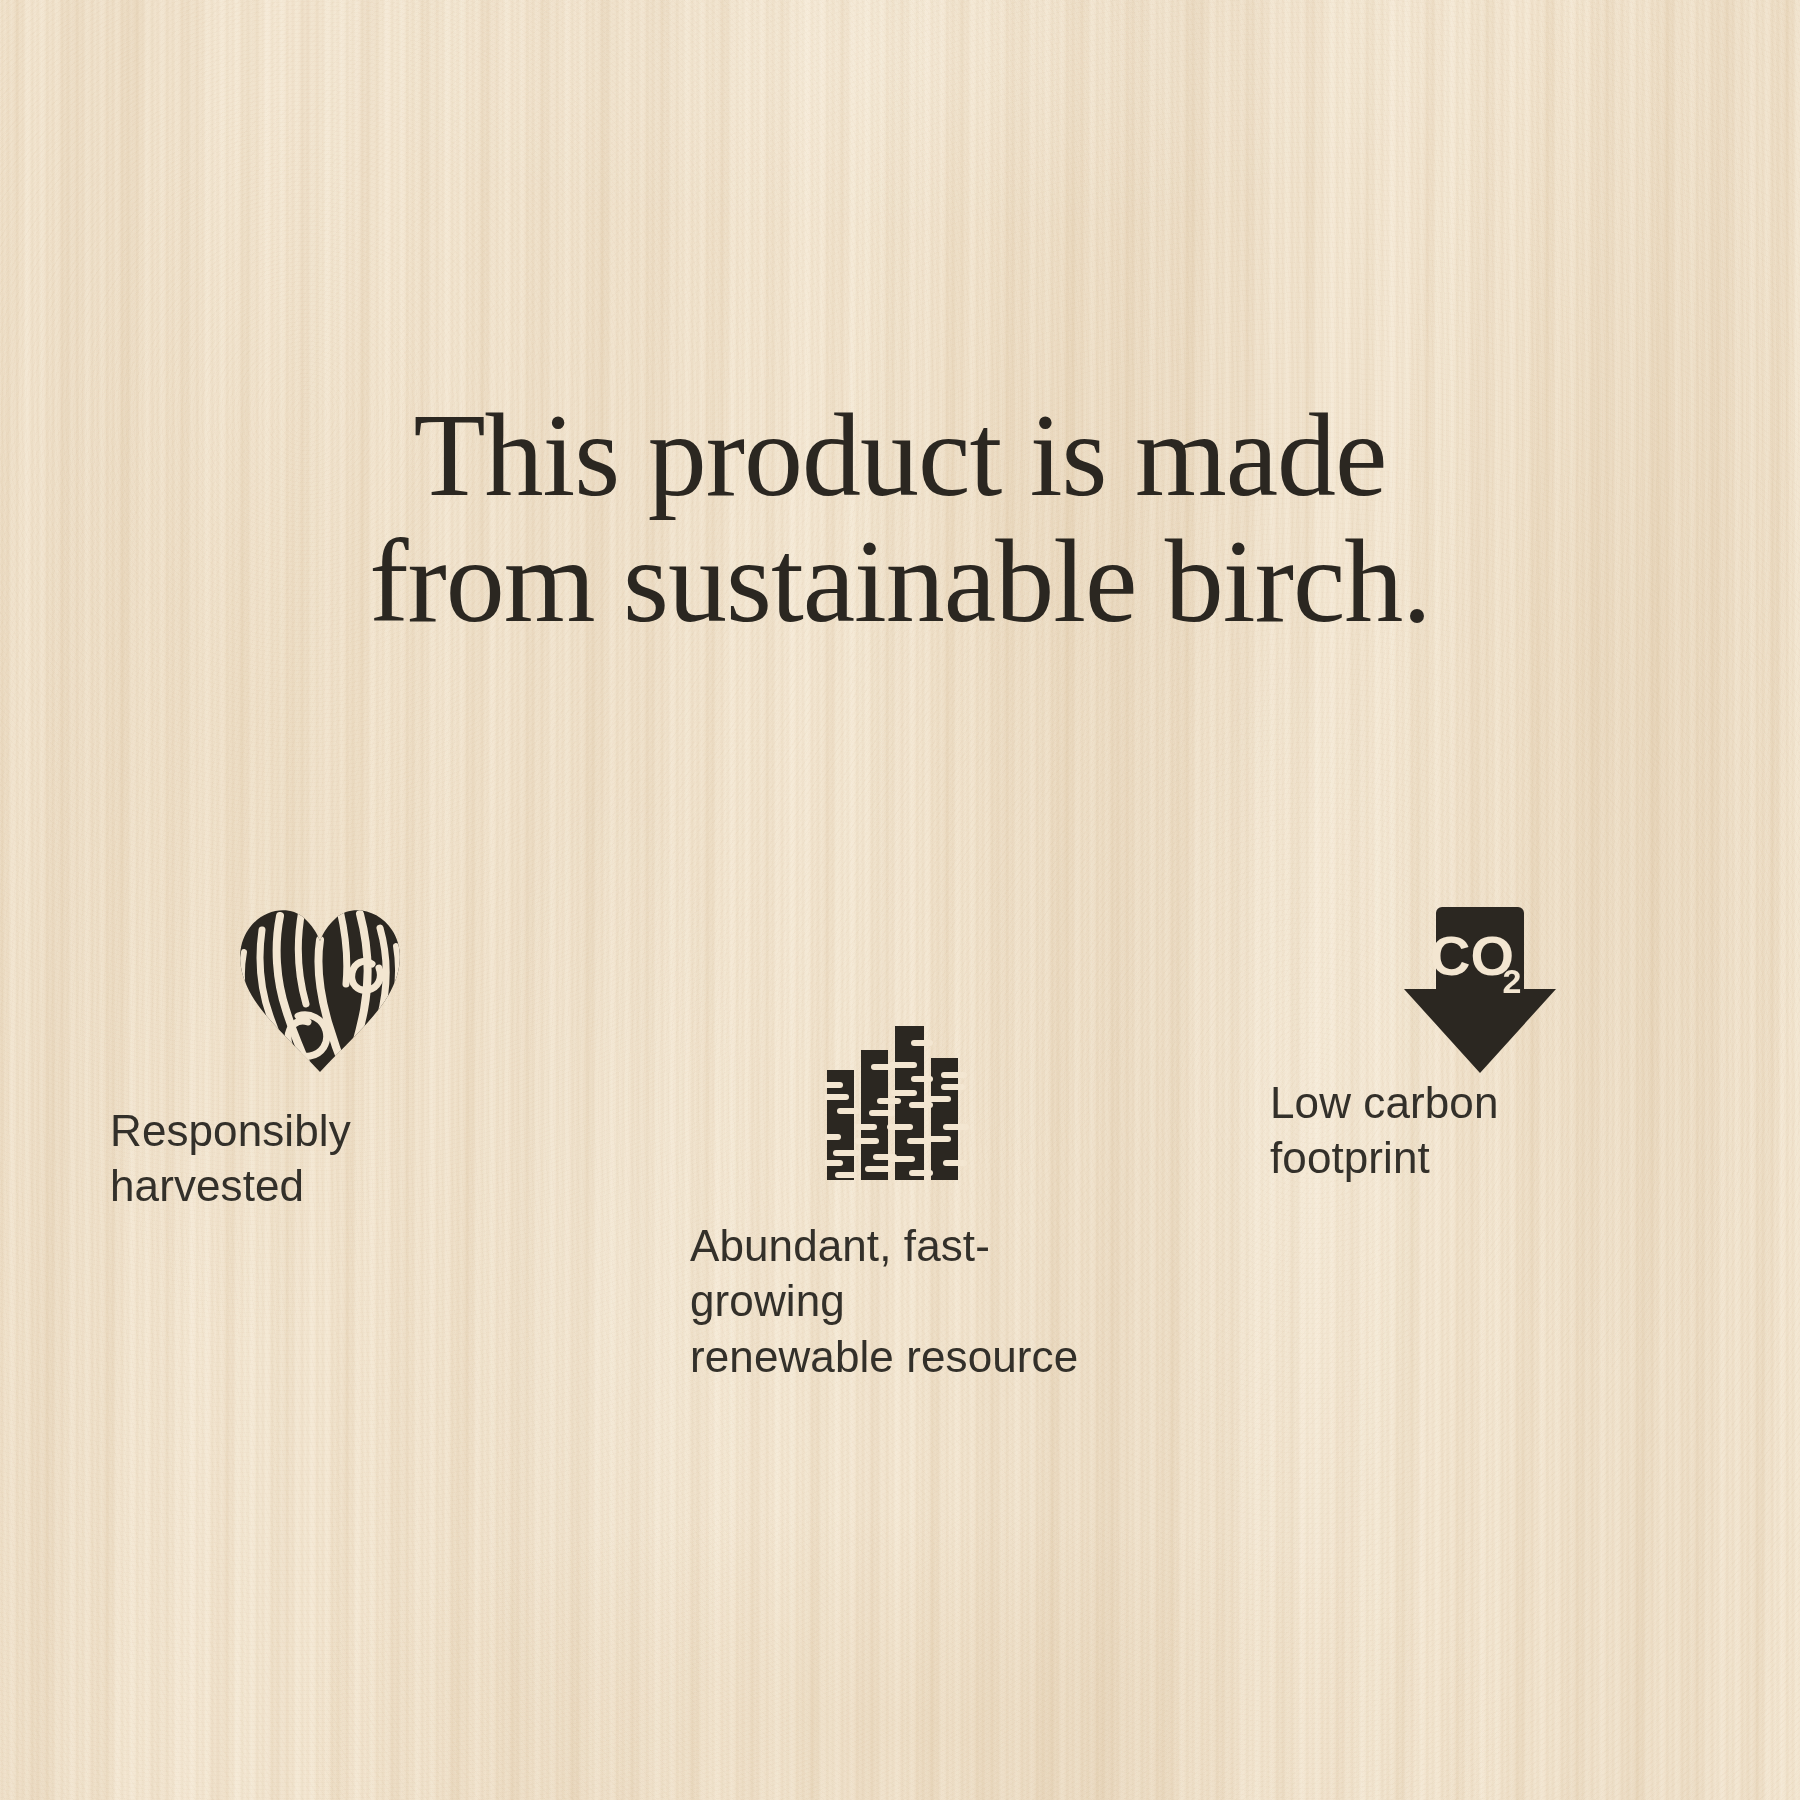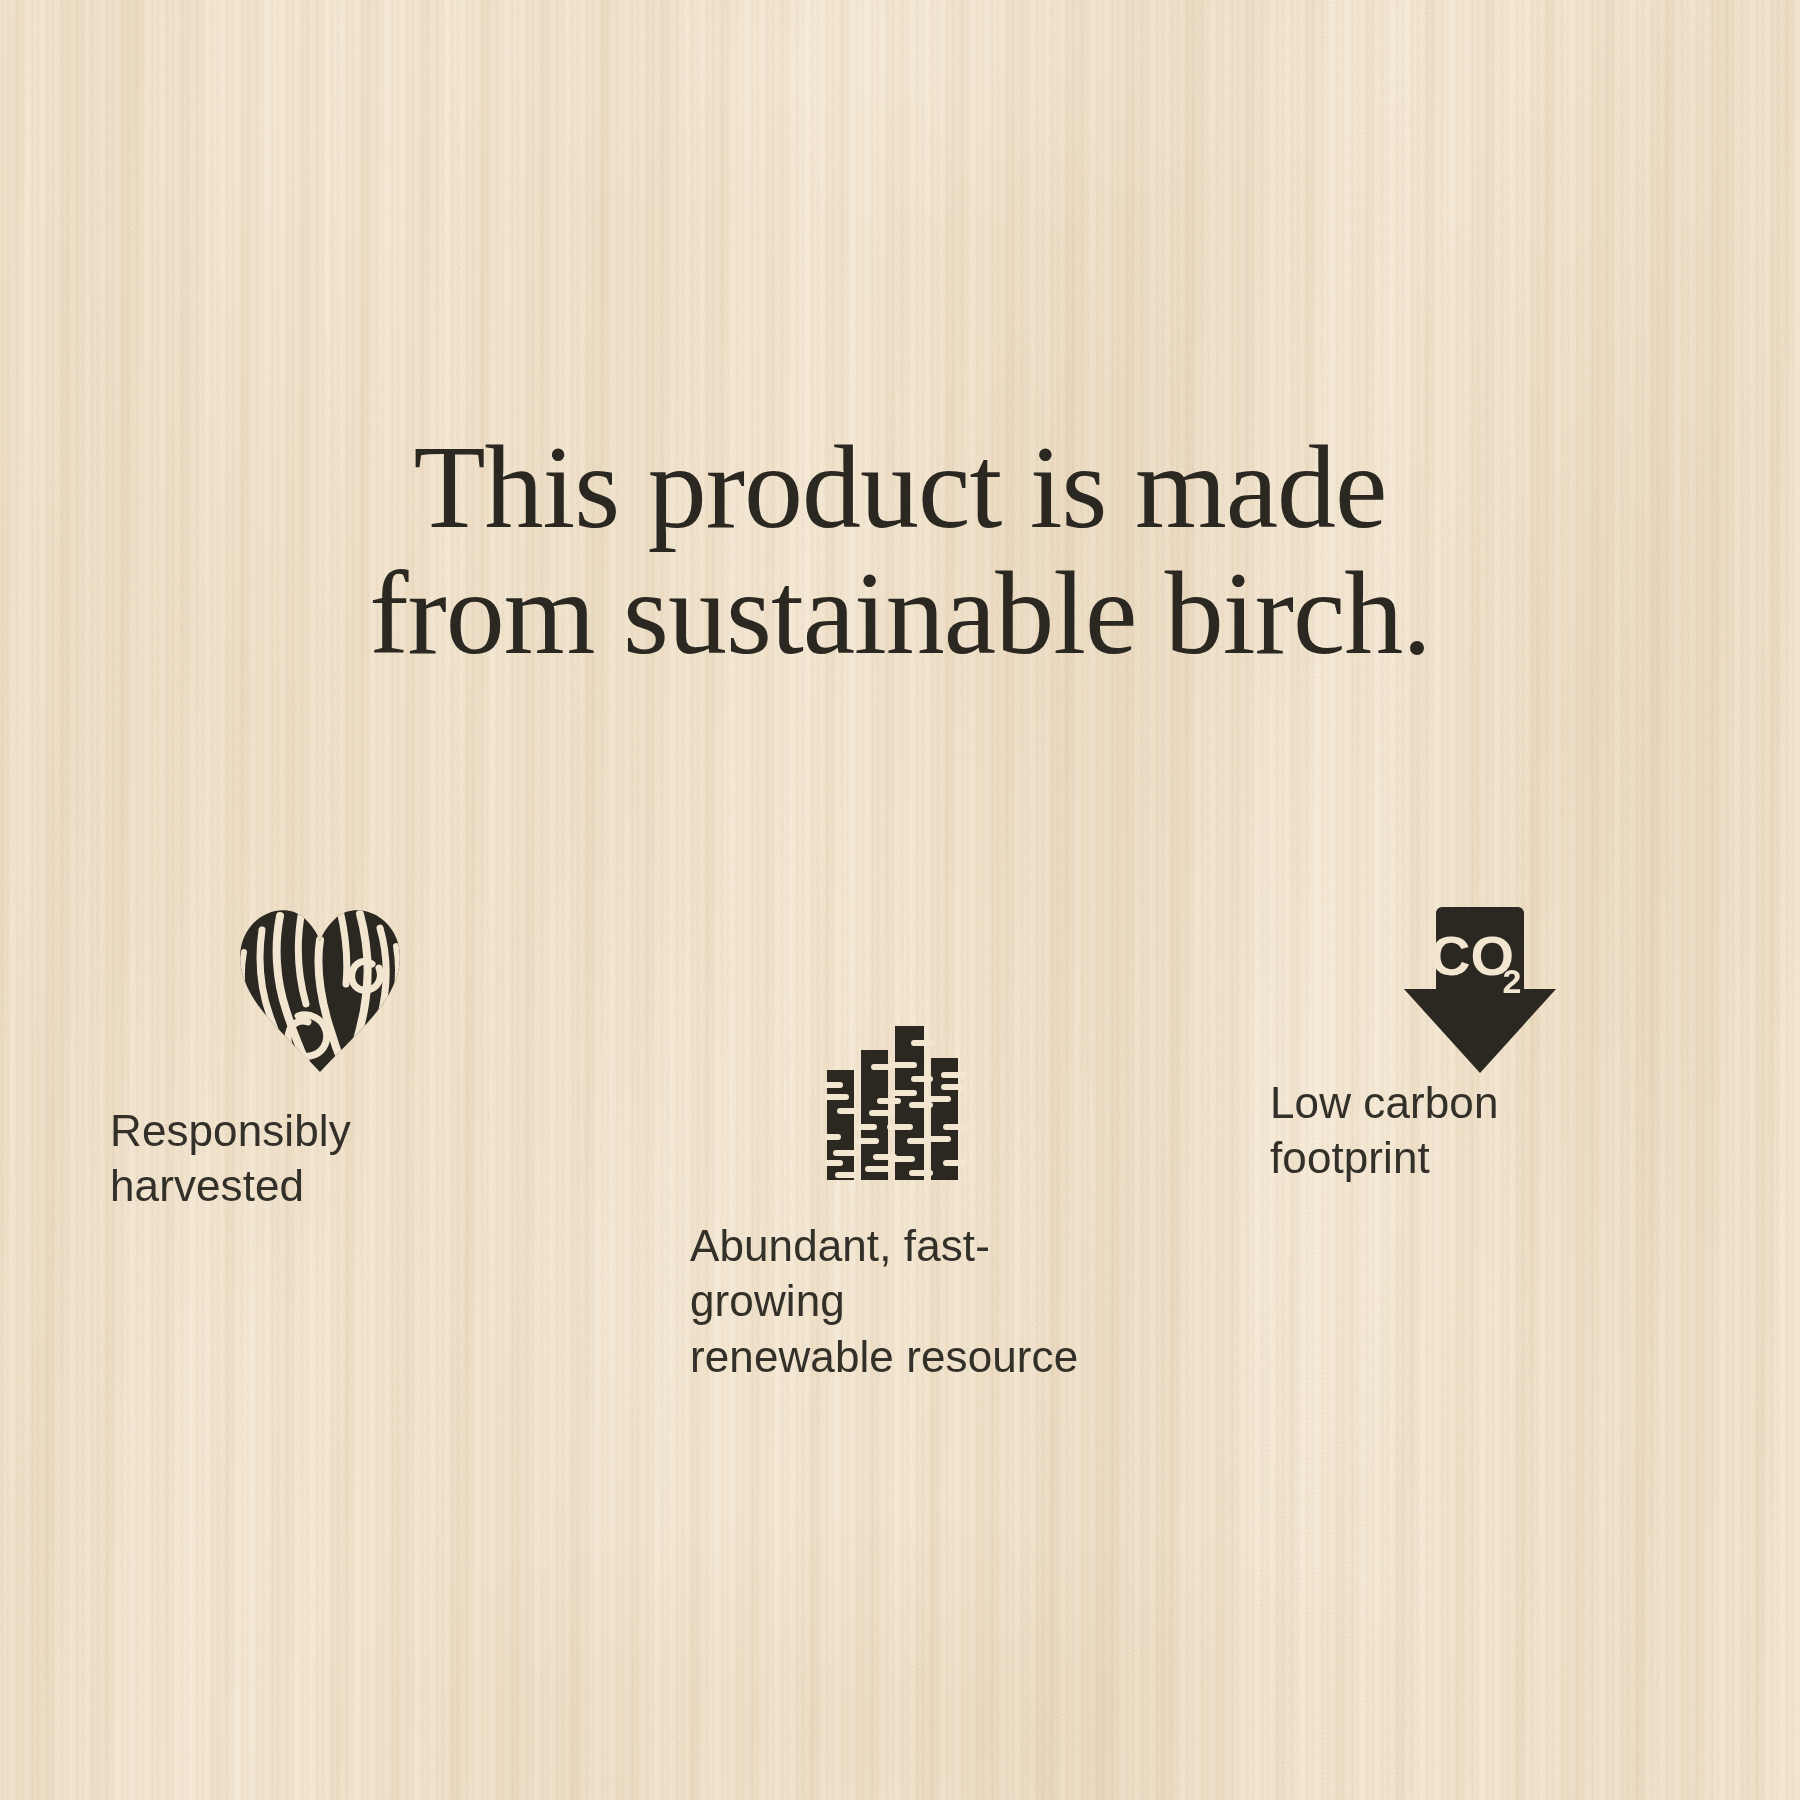--- a/index.html
+++ b/index.html
@@ -108,21 +108,20 @@
     top: 393px;
     text-align: center;
     color: #2b2721;
     font-family: "Liberation Serif", "DejaVu Serif", serif;
     font-size: 118px;
     line-height: 1.07;
     letter-spacing: -1px;
     white-space: pre-line;
     padding: 0 76px;
     box-sizing: border-box;
-    margin-top: 32px;
   }
 
   
   #features {
     position: absolute;
     left: 0;
     right: 0;
     top: 900px;
     height: 420px;
   }

